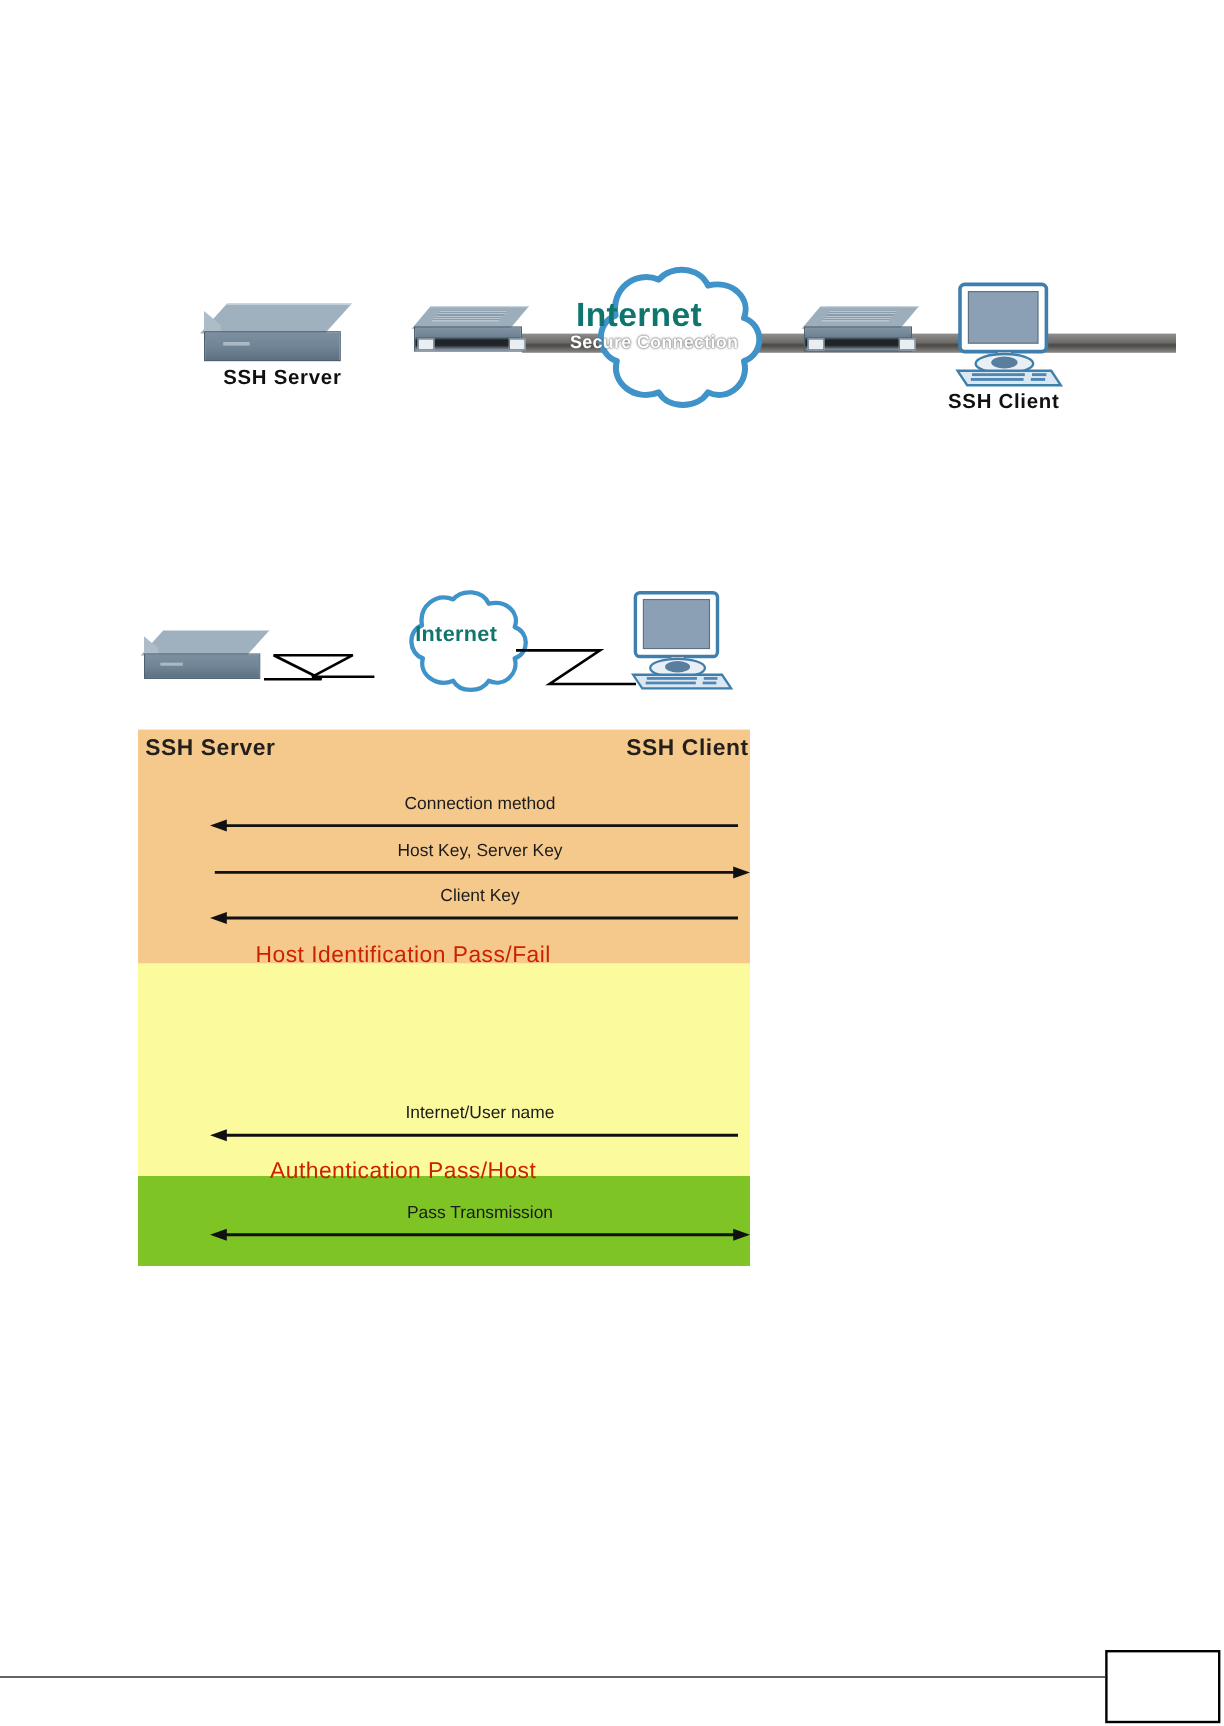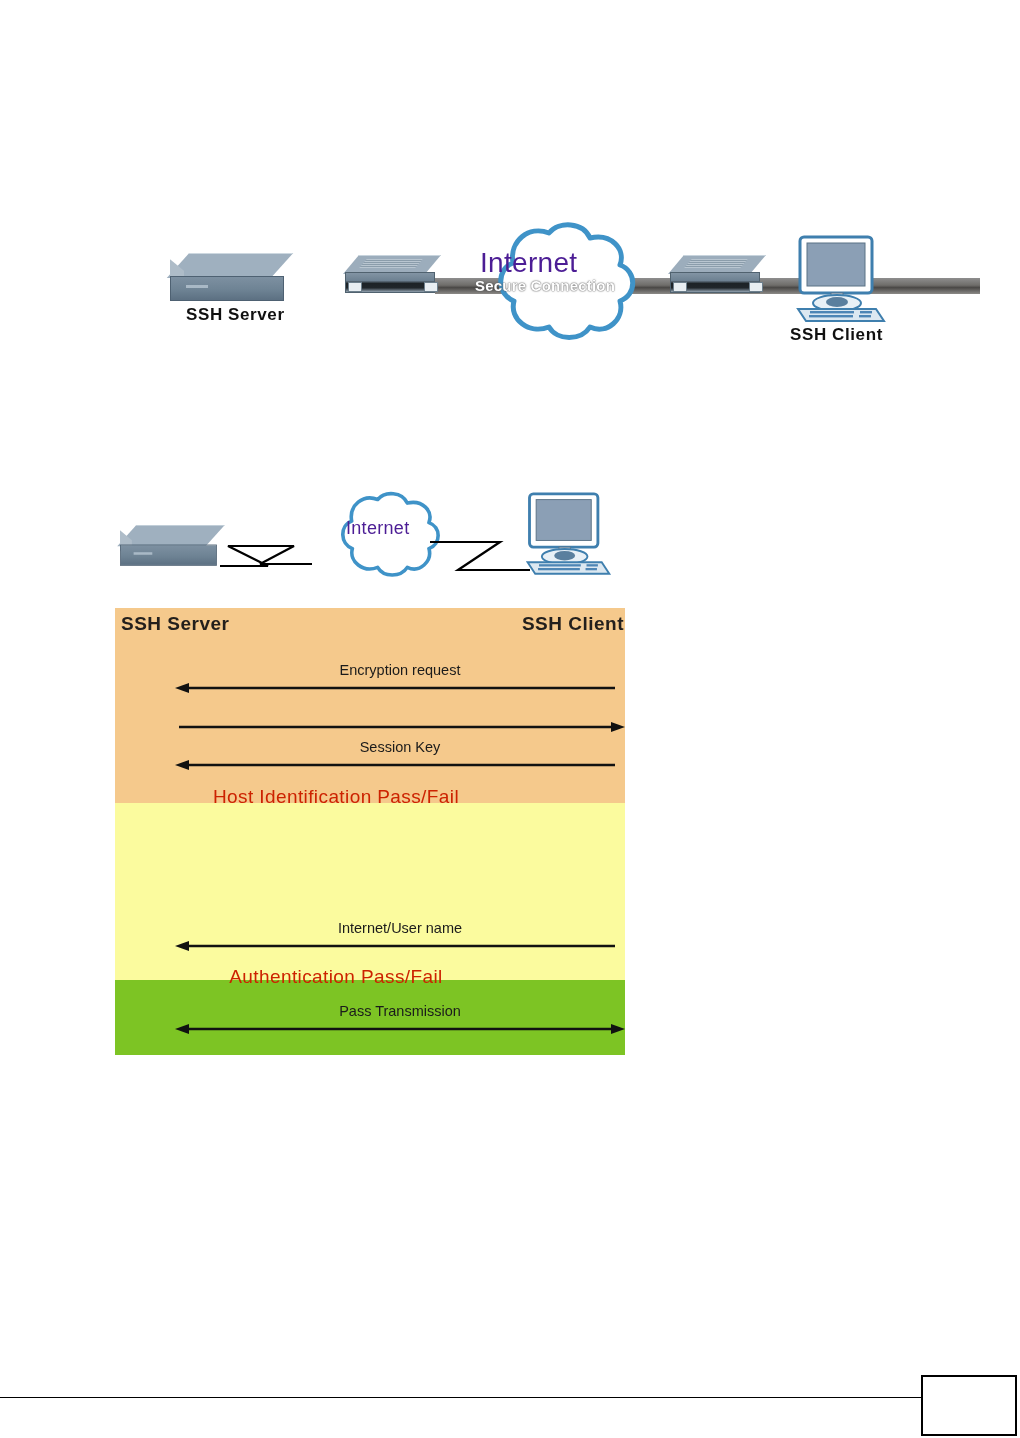--- a/index.html
+++ b/index.html
@@ -107,22 +107,22 @@
     border: 1px solid #6d7f8c;
   }
   .switch .portL { left: 3px; }
   .switch .portR { right: 3px; }
 
   
   .cloud-fig1 { position: absolute; }
 
   .cloud-label-internet {
     position: absolute;
-    font-weight: normal;
-    color: #4c1d95;
+    font-weight: bold;
+    color: #0f766e;
     letter-spacing: .3px;
   }
   .cloud-sub-label {
     position: absolute;
     font-weight: bold;
     color: #ffffff;
     letter-spacing: .2px;
     text-shadow: 0 0 1px #555, 0 0 2px #666;
   }
 
@@ -338,54 +338,55 @@
         <rect x="70" y="76" width="12" height="2.4" fill="#4e86b5"></rect>
         <rect x="69" y="80" width="12" height="2.4" fill="#4e86b5"></rect>
       </svg>
     </div>
   </div>
 
   <div class="role-label role-server">SSH Server</div>
   <div class="role-label role-client">SSH Client</div>
 
   <div class="msg" style="top:192px;">
-    <div class="msg-label">Encryption request</div>
+    <div class="msg-label">Connection method</div>
     <svg width="450" height="14">
       <line x1="12" y1="7" x2="440" y2="7" stroke="#111111" stroke-width="2.4"></line>
       <polygon points="0,7 14,2 14,12" fill="#111111"></polygon>
     </svg>
   </div>
 
   <div class="msg" style="top:231px;">
+    <div class="msg-label">Host Key, Server Key</div>
     <svg width="450" height="14">
       <line x1="4" y1="7" x2="437" y2="7" stroke="#111111" stroke-width="2.4"></line>
       <polygon points="450,7 436,2 436,12" fill="#111111"></polygon>
     </svg>
   </div>
 
   <div class="msg" style="top:269px;">
-    <div class="msg-label">Session Key</div>
+    <div class="msg-label">Client Key</div>
     <svg width="450" height="14">
       <line x1="12" y1="7" x2="440" y2="7" stroke="#111111" stroke-width="2.4"></line>
       <polygon points="0,7 14,2 14,12" fill="#111111"></polygon>
     </svg>
   </div>
 
   <div class="phase-label" style="top:316px;">Host Identification Pass/Fail</div>
 
 
   <div class="msg" style="top:450px;">
     <div class="msg-label">Internet/User name</div>
     <svg width="450" height="14">
       <line x1="12" y1="7" x2="440" y2="7" stroke="#111111" stroke-width="2.4"></line>
       <polygon points="0,7 14,2 14,12" fill="#111111"></polygon>
     </svg>
   </div>
 
-  <div class="phase-label" style="top:496px;">Authentication Pass/Fail</div>
+  <div class="phase-label" style="top:496px;">Authentication Pass/Host</div>
 
   <div class="msg" style="top:533px;">
     <div class="msg-label">Pass Transmission</div>
     <svg width="450" height="14">
       <line x1="12" y1="7" x2="438" y2="7" stroke="#111111" stroke-width="2.4"></line>
       <polygon points="0,7 14,2 14,12" fill="#111111"></polygon>
       <polygon points="450,7 436,2 436,12" fill="#111111"></polygon>
     </svg>
   </div>
 </div>

